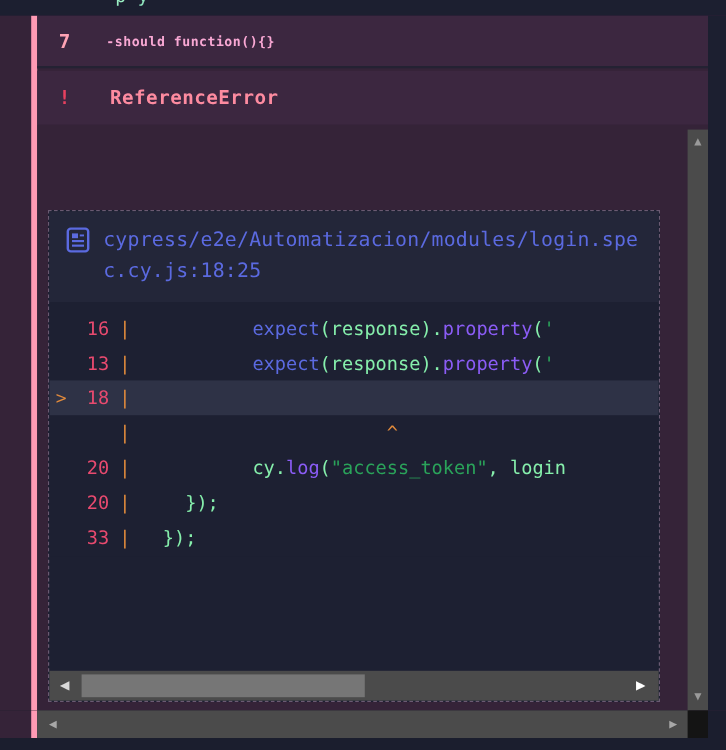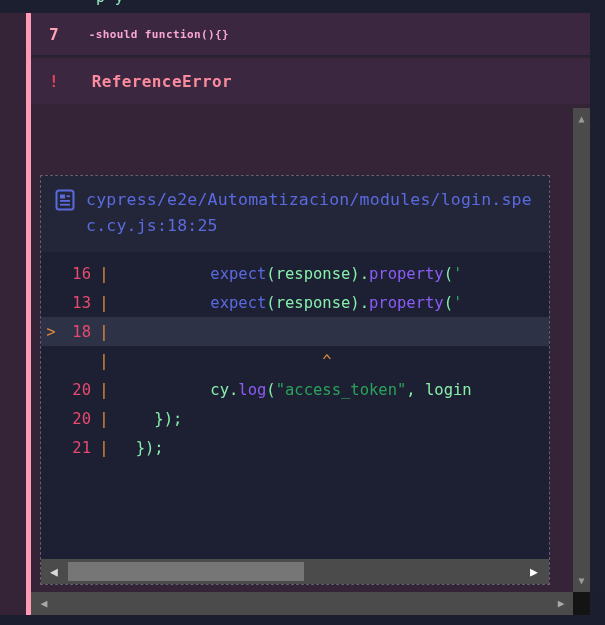--- a/index.html
+++ b/index.html
@@ -357,21 +357,21 @@
           <span class="file-path">cypress/e2e/Automatizacion/modules/login.spec.cy.js:18:25</span>
         </div>
 
         <div class="code-area">
             <div class="cline"><span class="caret"></span><span class="lno">16</span><span class="gutter">|</span><span class="ctext"><span class="tok-dim">          </span><span class="tok-fn">expect</span><span class="tok-dim">(response).</span><span class="tok-blue">property</span><span class="tok-dim">(</span><span class="tok-str">'</span></span></div>
             <div class="cline"><span class="caret"></span><span class="lno">13</span><span class="gutter">|</span><span class="ctext"><span class="tok-dim">          </span><span class="tok-fn">expect</span><span class="tok-dim">(response).</span><span class="tok-blue">property</span><span class="tok-dim">(</span><span class="tok-str">'</span></span></div>
             <div class="cline hl"><span class="caret">&gt;</span><span class="lno">18</span><span class="gutter">|</span></div>
             <div class="cline"><span class="caret"></span><span class="lno"></span><span class="gutter">|</span><span class="ctext"><span class="tok-carat">                      ^</span></span></div>
             <div class="cline"><span class="caret"></span><span class="lno">20</span><span class="gutter">|</span><span class="ctext"><span class="tok-dim">          cy.</span><span class="tok-blue">log</span><span class="tok-dim">(</span><span class="tok-str">"access_token"</span><span class="tok-dim">, login</span></span></div>
             <div class="cline"><span class="caret"></span><span class="lno">20</span><span class="gutter">|</span><span class="ctext"><span class="tok-dim">    });</span></span></div>
-            <div class="cline"><span class="caret"></span><span class="lno">21</span><span class="gutter">|</span><span class="ctext"><span class="tok-dim">  });</span></span></div>
+            <div class="cline"><span class="caret"></span><span class="lno">33</span><span class="gutter">|</span><span class="ctext"><span class="tok-dim">  });</span></span></div>
           </div>
 
         <div class="code-hsb">
           <span class="arrow left">◀</span>
           <div class="thumb"></div>
           <span class="arrow" style="position:absolute;right:2px;">▶</span>
         </div>
       </div>
 
     </div>

